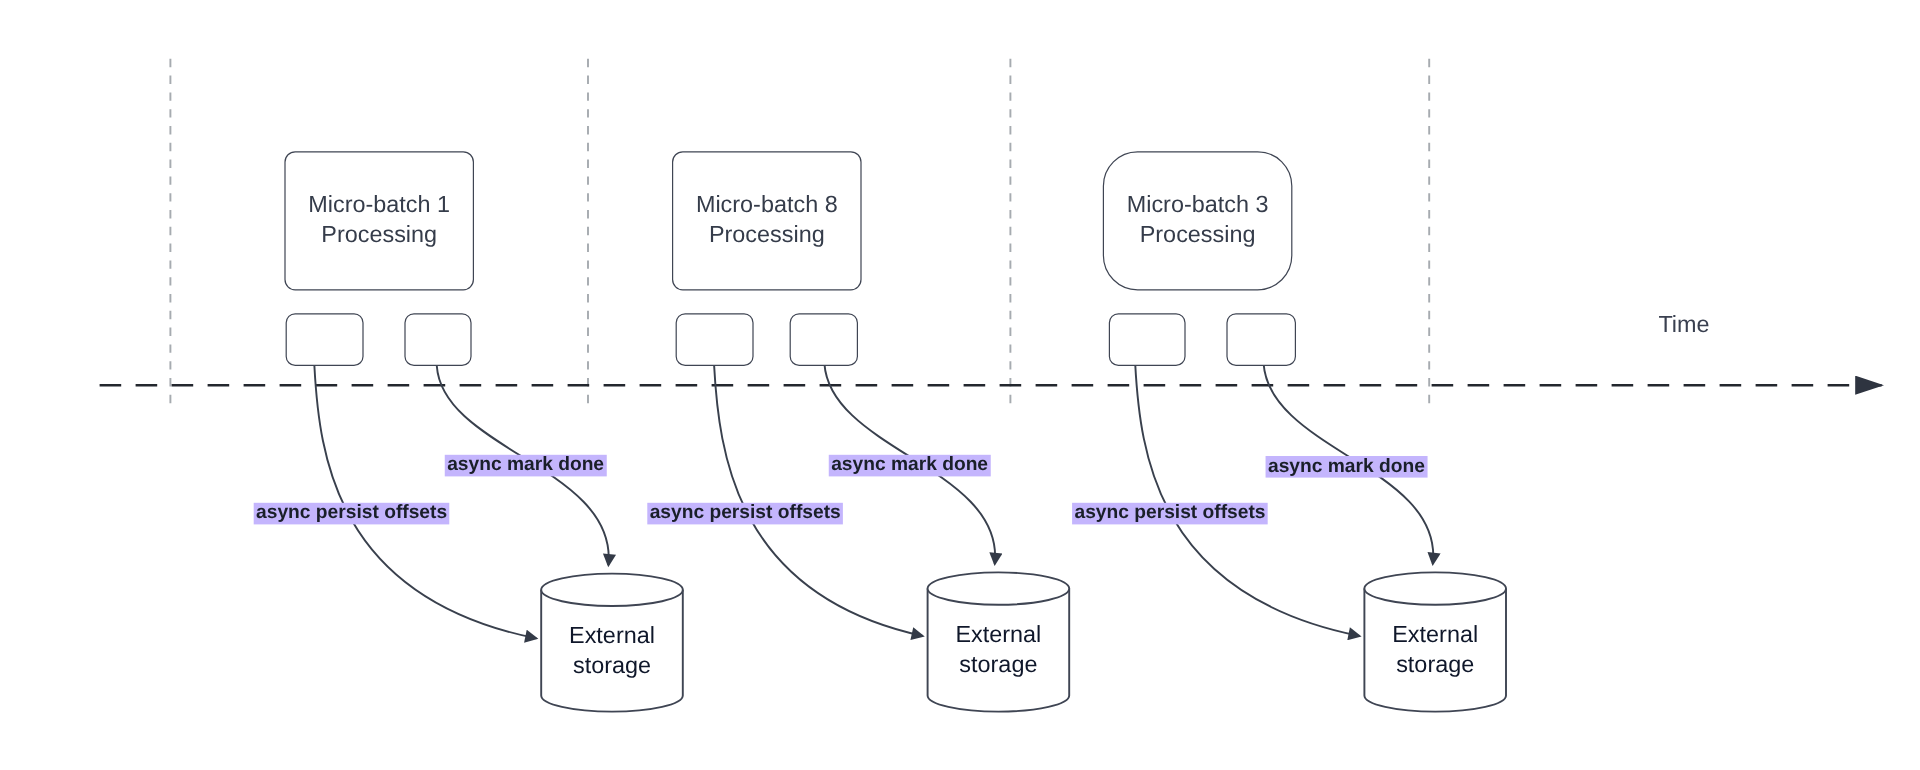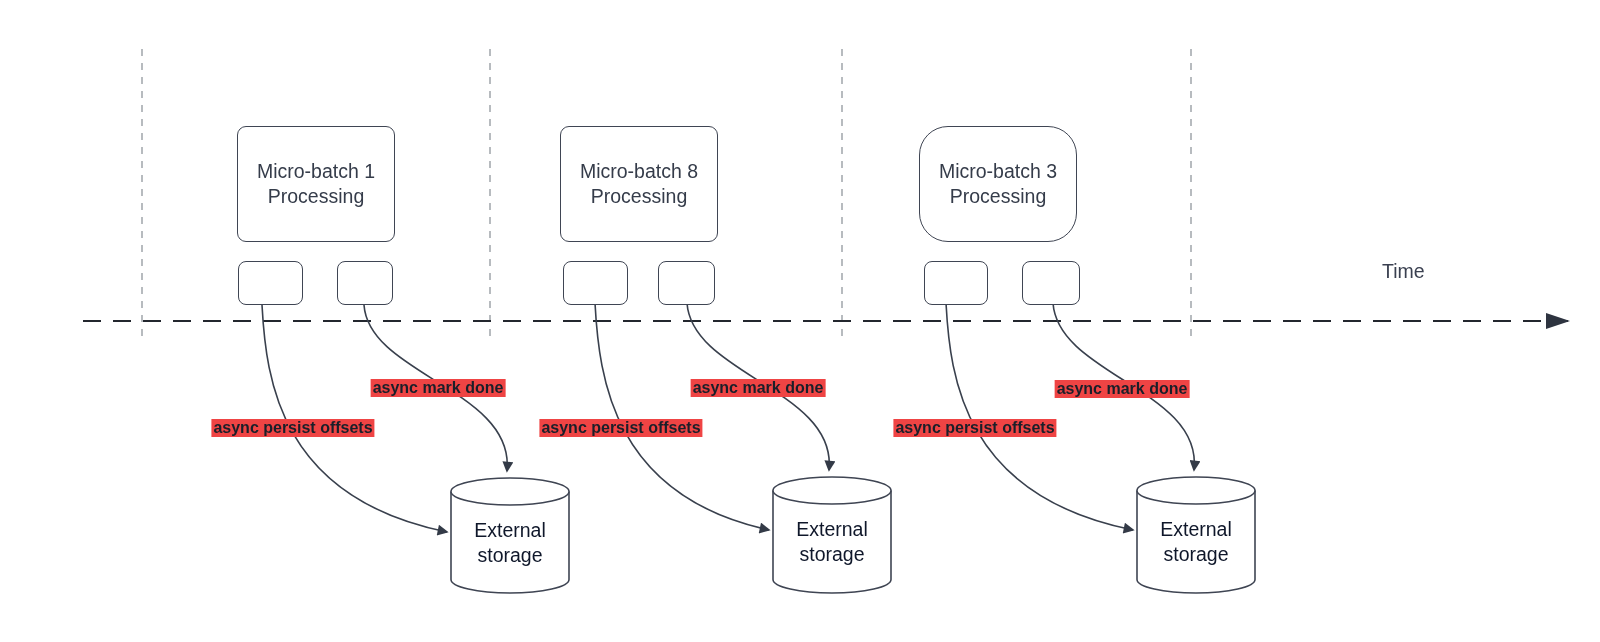--- a/index.html
+++ b/index.html
@@ -54,21 +54,21 @@
     line-height: 25px;
   }
 
   .flow-label {
     position: absolute;
     transform: translate(-50%, -50%);
     white-space: nowrap;
     font-size: 16px;
     font-weight: bold;
     color: #1a1f29;
-    background: #ef4444;
+    background: #c4b5fd;
     padding: 0 2px;
   }
 
   .time-label {
     position: absolute;
     font-size: 19.5px;
     color: #3a4050;
     white-space: nowrap;
   }
 </style>

